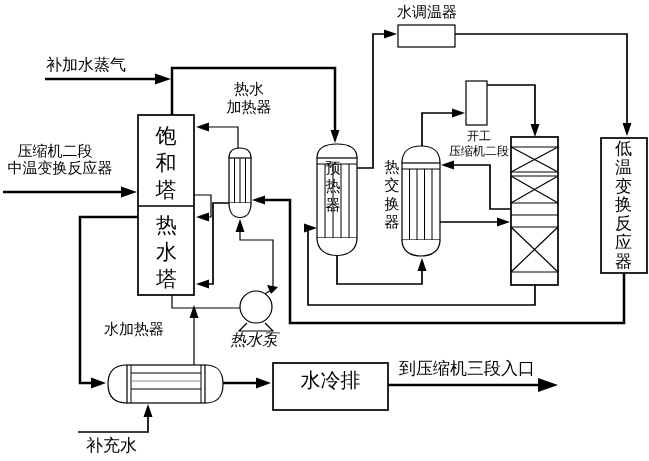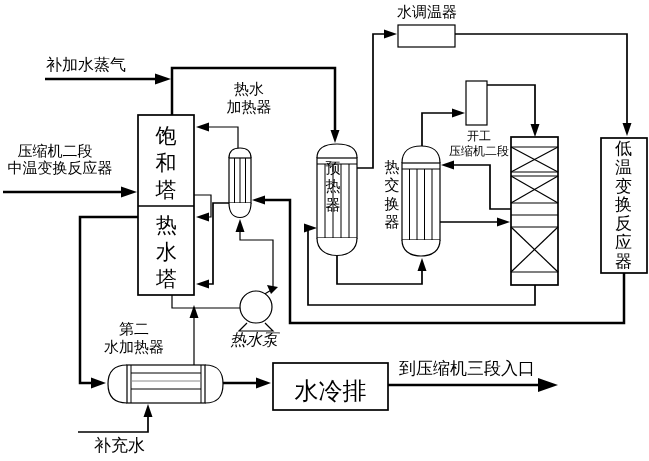--- a/index.html
+++ b/index.html
@@ -242,23 +242,22 @@
 <div class="lbl center" style="left:444px;top:129px;width:70px;font-size:12px;line-height:15px;">
   <div>开工</div>
   <div>压缩机二段</div>
 </div>
 
 <div class="lbl vert" style="left:613px;top:140px;width:21px;font-size:17px;line-height:18.8px;">低温变换反应器</div>
 
 <div class="lbl" style="left:230px;top:331px;font-size:16px;font-style:italic;">热水泵</div>
 
 <div class="lbl center" style="left:97px;top:320px;width:74px;font-size:15px;line-height:18px;">
-  <div>第二</div>
   <div>水加热器</div>
 </div>
 
-<div class="lbl flex-center" style="left:273px;top:363px;width:115px;height:34px;font-size:24px;margin-top:12px;">水冷排</div>
+<div class="lbl flex-center" style="left:273px;top:363px;width:115px;height:34px;font-size:20px;">水冷排</div>
 
 <div class="lbl" style="left:399px;top:359px;font-size:17px;">到压缩机三段入口</div>
 
-<div class="lbl" style="left:94px;top:436px;font-size:17px;">补充水</div>
+<div class="lbl" style="left:86px;top:436px;font-size:17px;">补充水</div>
 
 </div>
 
 </body></html>

